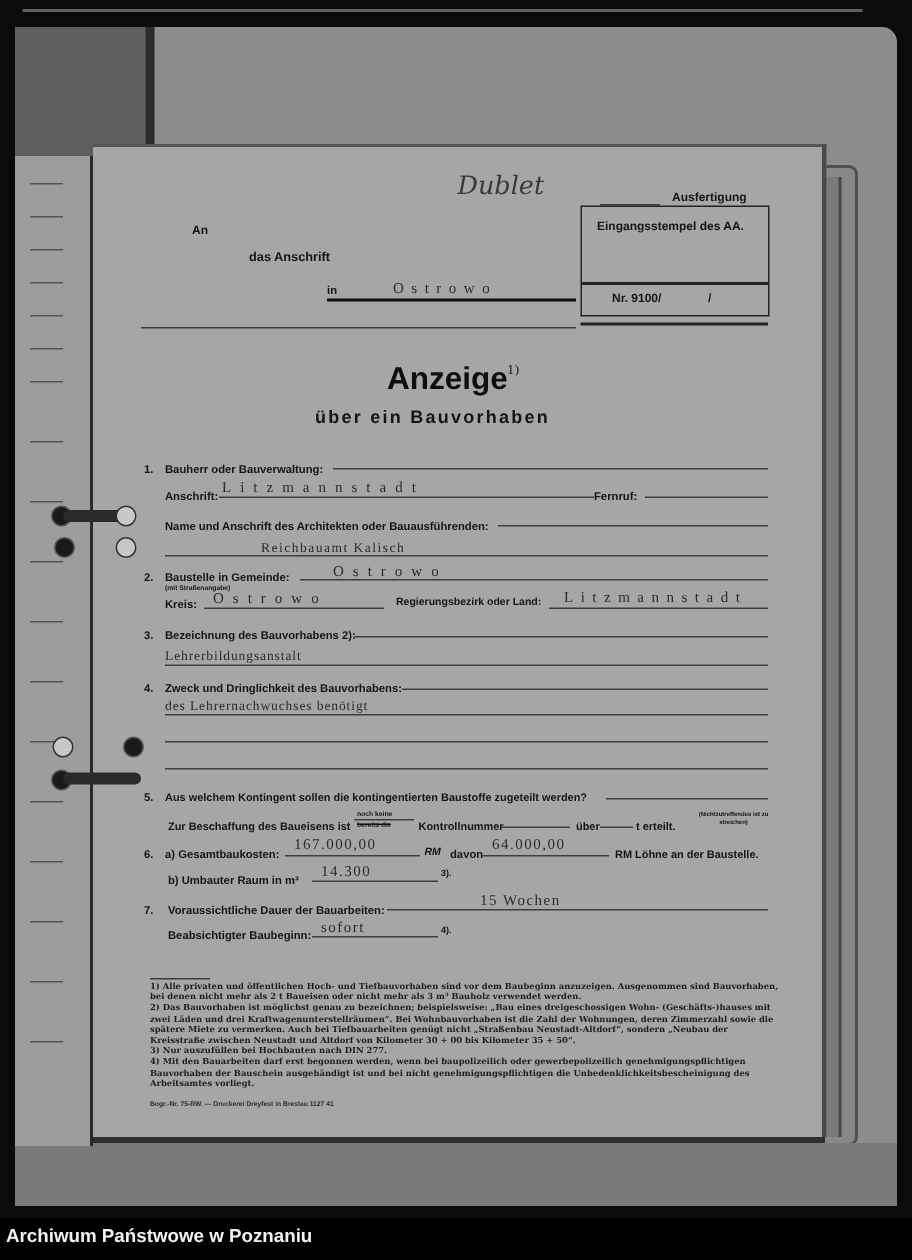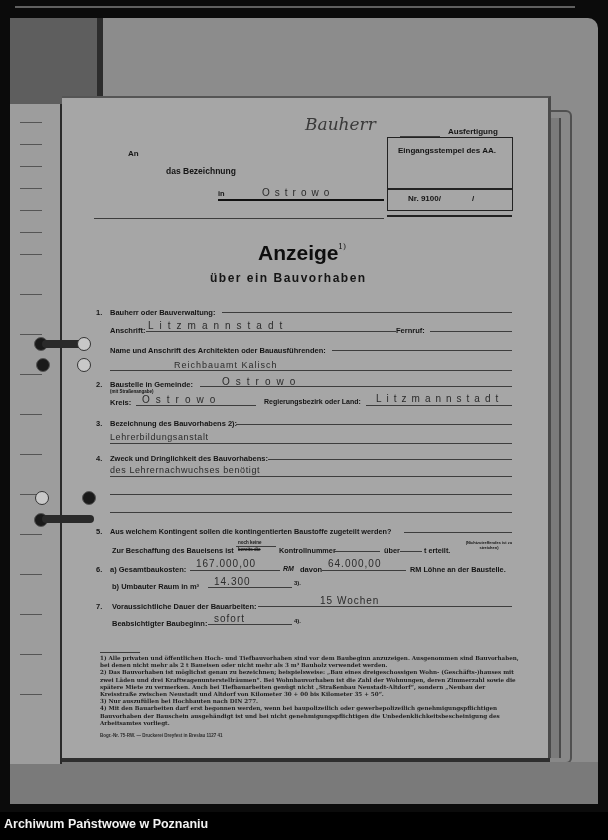--- a/index.html
+++ b/index.html
@@ -15,21 +15,21 @@
   .under-sheet{position:absolute;left:540px;top:110px;width:30px;height:650px;border:2px solid #505050;border-left:none;border-radius:0 6px 6px 0;background:#888;}
   .under-sheet2{position:absolute;left:545px;top:118px;width:14px;height:640px;background:#7b7b7b;border-right:2px solid #4a4a4a;}
   .sheet{position:absolute;left:62px;top:96px;width:486px;height:660px;background:#a6a6a6;border-top:2px solid #555;border-right:3px solid #4a4a4a;}
   .bottom-shadow{position:absolute;left:10px;top:748px;width:540px;height:14px;background:#2e2e2e;}
   .bottom-band{position:absolute;left:10px;top:762px;width:588px;height:42px;background:#7a7a7a;}
   .hole{position:absolute;width:12px;height:12px;border-radius:50%;background:#1a1a1a;border:1px solid #555;}
   .hole.light{background:#c8c8c8;border:1px solid #333;}
   .clip{position:absolute;height:8px;background:#2a2a2a;border-radius:4px;}
   .t{position:absolute;color:#151515;white-space:nowrap;}
   .frak{font-family:Liberation Sans, sans-serif;font-weight:bold;}
-  .tw{font-family:Liberation Sans, sans-serif;color:#2b2b2b;letter-spacing:1px;}
+  .tw{font-family:Liberation Serif, serif;color:#2b2b2b;letter-spacing:1px;}
   .line{position:absolute;height:1px;background:#3d3d3d;}
   .stampbox{position:absolute;left:387px;top:137px;width:124px;height:72px;border:1.5px solid #222;}
   .stampbox .sep{position:absolute;left:0;top:50px;width:124px;height:1.5px;background:#222;}
   .footnotes{position:absolute;left:100px;top:655px;width:420px;font-size:5.6px;line-height:7.2px;color:#1d1d1d;font-weight:bold;}
   .footnotes p{margin:0;}
   .caption{position:absolute;left:0;top:812px;width:608px;height:28px;background:#000;}
   .caption span{position:absolute;left:4px;top:5px;color:#f2f2f2;font-family:"Liberation Sans",sans-serif;font-weight:bold;font-size:12.5px;}
 </style>
 </head>
 <body>
@@ -71,34 +71,34 @@
   <div class="hole" style="left:34px;top:337px"></div>
   <div class="clip" style="left:42px;top:340px;width:48px"></div>
   <div class="hole light" style="left:77px;top:337px"></div>
   <div class="hole" style="left:36px;top:358px"></div>
   <div class="hole light" style="left:77px;top:358px"></div>
   <div class="hole light" style="left:35px;top:491px"></div>
   <div class="hole" style="left:82px;top:491px"></div>
   <div class="hole" style="left:34px;top:513px"></div>
   <div class="clip" style="left:42px;top:515px;width:52px"></div>
 
-  <div class="t" style="left:305px;top:114px;font-family:'DejaVu Serif',serif;font-style:italic;font-size:17px;color:#3a3a3a">Bauherr</div>
+  <div class="t" style="left:305px;top:114px;font-family:'DejaVu Serif',serif;font-style:italic;font-size:17px;color:#3a3a3a">Dublet</div>
   <div class="line" style="left:400px;top:136px;width:40px"></div>
   <div class="t frak" style="left:448px;top:127px;font-size:8px">Ausfertigung</div>
 
   <div class="stampbox">
     <div class="t frak" style="left:10px;top:8px;font-size:8px">Eingangsstempel des AA.</div>
     <div class="sep"></div>
     <div class="t frak" style="left:20px;top:56px;font-size:8px">Nr. 9100/</div>
     <div class="t frak" style="left:84px;top:56px;font-size:8px">/</div>
   </div>
   <div class="line" style="left:387px;top:215px;width:125px;height:1.5px;background:#222"></div>
 
   <div class="t frak" style="left:128px;top:149px;font-size:8px">An</div>
-  <div class="t frak" style="left:166px;top:166px;font-size:8.5px">das Bezeichnung</div>
+  <div class="t frak" style="left:166px;top:166px;font-size:8.5px">das Anschrift</div>
   <div class="t frak" style="left:218px;top:189px;font-size:7.5px">in</div>
   <div class="t tw" style="left:262px;top:187px;font-size:10px;letter-spacing:5px">Ostrowo</div>
   <div class="line" style="left:218px;top:199px;width:166px;height:1.5px;background:#111"></div>
   <div class="line" style="left:94px;top:218px;width:290px"></div>
 
   <div class="t frak" style="left:258px;top:241px;font-size:21px;font-weight:900;color:#0e0e0e">Anzeige</div>
   <div class="t" style="left:338px;top:242px;font-size:8px">1)</div>
   <div class="t frak" style="left:210px;top:271px;font-size:12px;letter-spacing:1.5px">über ein Bauvorhaben</div>
 
   <div class="t frak" style="left:96px;top:308px;font-size:7.5px">1.</div>

